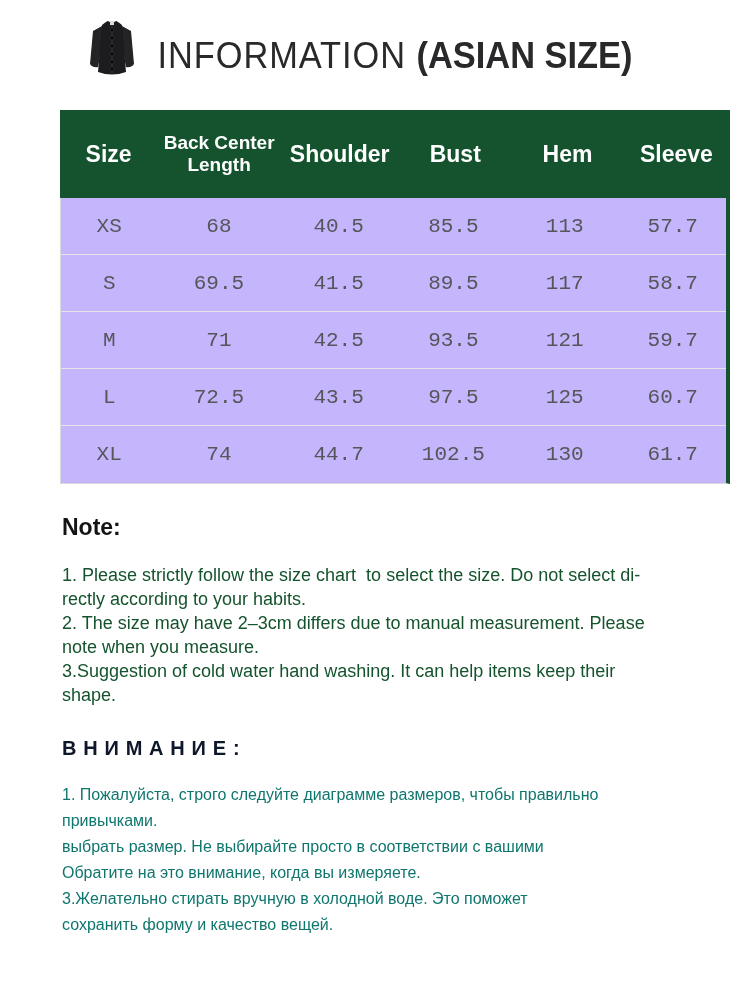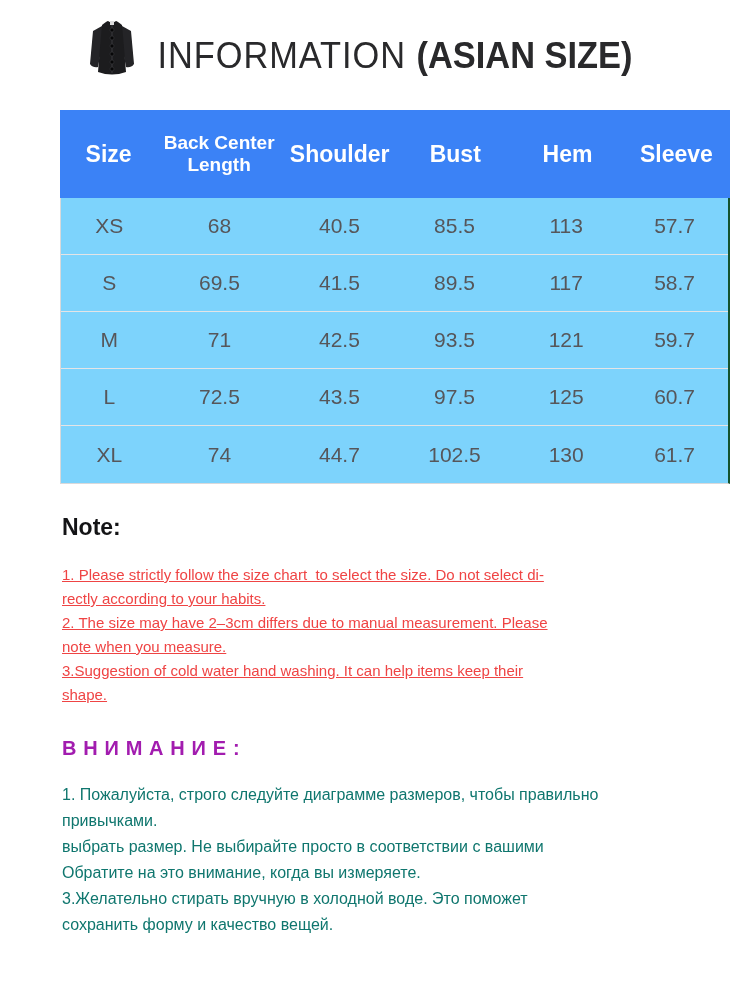--- a/index.html
+++ b/index.html
@@ -37,43 +37,44 @@
   }
   .title .t-reg { font-weight: 400; letter-spacing: 1px; }
   .title .t-bold { font-weight: 700; letter-spacing: 0px; }
 
   
   .size-table { margin: 30px 20px 0 20px; }
   .thead {
     display: flex;
     align-items: stretch;
     height: 88px;
-    background: #3b82f6;
+    background: #14532d;
     color: #ffffff;
   }
   .th {
     display: flex;
     flex-direction: column;
     justify-content: center;
     align-items: center;
     text-align: center;
   }
   .th .l1 { font-size: 23px; font-weight: 700; }
   .th.th-small .l1, .th.th-small .l2 { font-size: 19px; font-weight: 700; line-height: 22px; }
   .c0 { width: 14.5%; }
   .c1 { width: 18.5%; }
   .c2 { width: 17.5%; }
   .c3 { width: 17.0%; }
   .c4 { width: 16.5%; }
   .c5 { width: 16.0%; }
   .tbody {
     border-left: 1px solid #d9d9db;
-    border-right: 2px solid #14532d;
+    border-right: 4px solid #14532d;
     border-bottom: 1px solid #d9d9db;
-    background: #7dd3fc;
+    background: #c4b5fd;
+    font-family: Liberation Mono, monospace;
   }
   .trow {
     display: flex;
     align-items: center;
     height: 57px;
   }
   .trow:not(:last-child) { border-bottom: 1px solid #e4e4e6; }
   .td {
     text-align: center;
     font-size: 21px;
@@ -83,32 +84,31 @@
   
   .notes { margin: 0 22px; }
   .note-heading {
     margin-top: 30px;
     font-size: 23px;
     font-weight: 700;
     color: #141416;
   }
   .note-lines { margin-top: 22px; }
   .nline {
-    font-size: 15px;
+    font-size: 18px;
     line-height: 24px;
-    color: #ef4444;
+    color: #14532d;
     white-space: pre;
-    text-decoration: underline;
   }
   .attention-heading {
     margin-top: 30px;
     font-size: 20px;
     font-weight: 700;
     letter-spacing: 0.34em;
-    color: #a21caf;
+    color: #0f172a;
   }
   .ru-lines { margin-top: 22px; }
   .rline {
     font-size: 16px;
     line-height: 26px;
     color: #0f766e;
     white-space: pre;
   }
 </style>
 </head>

